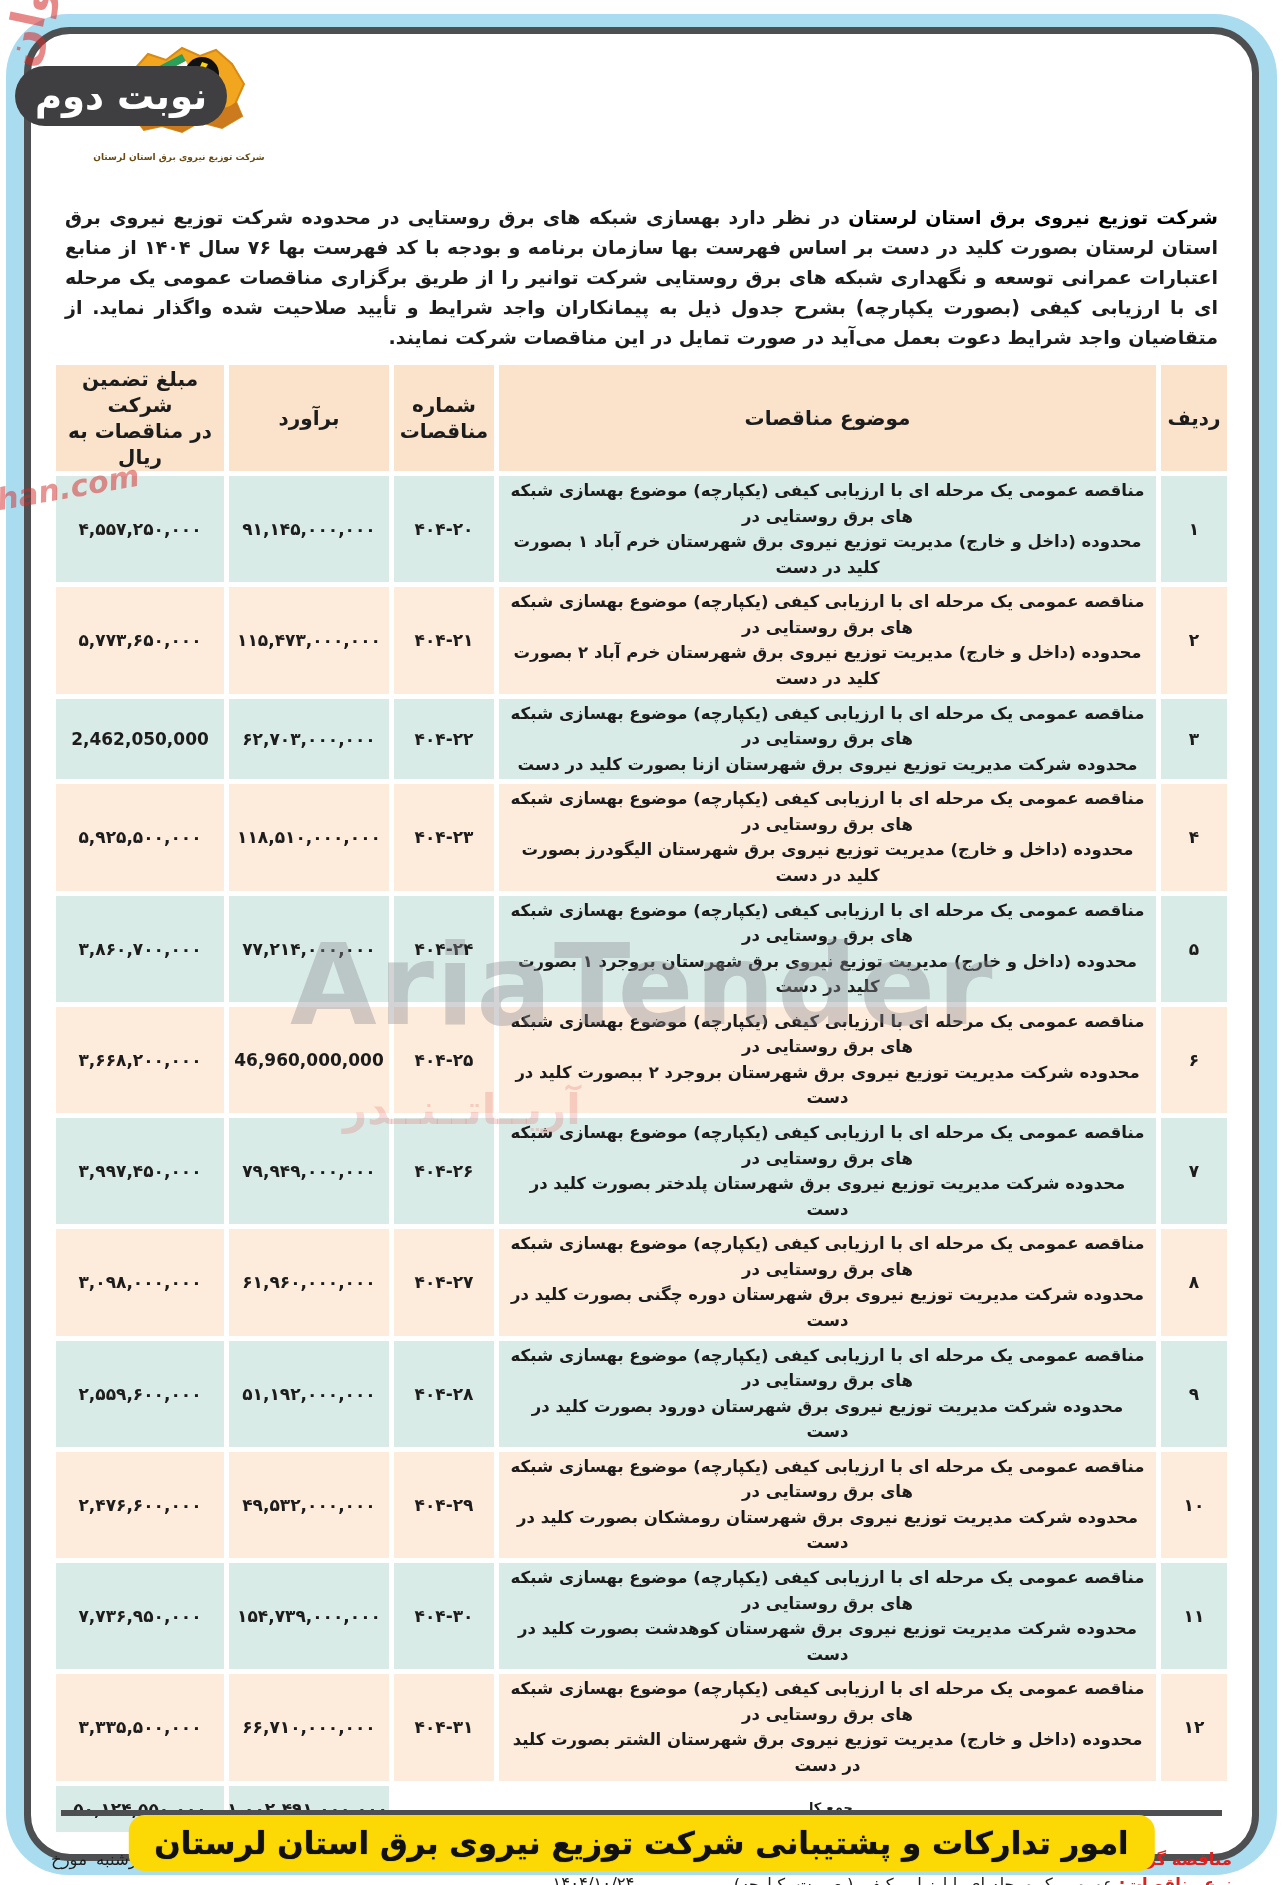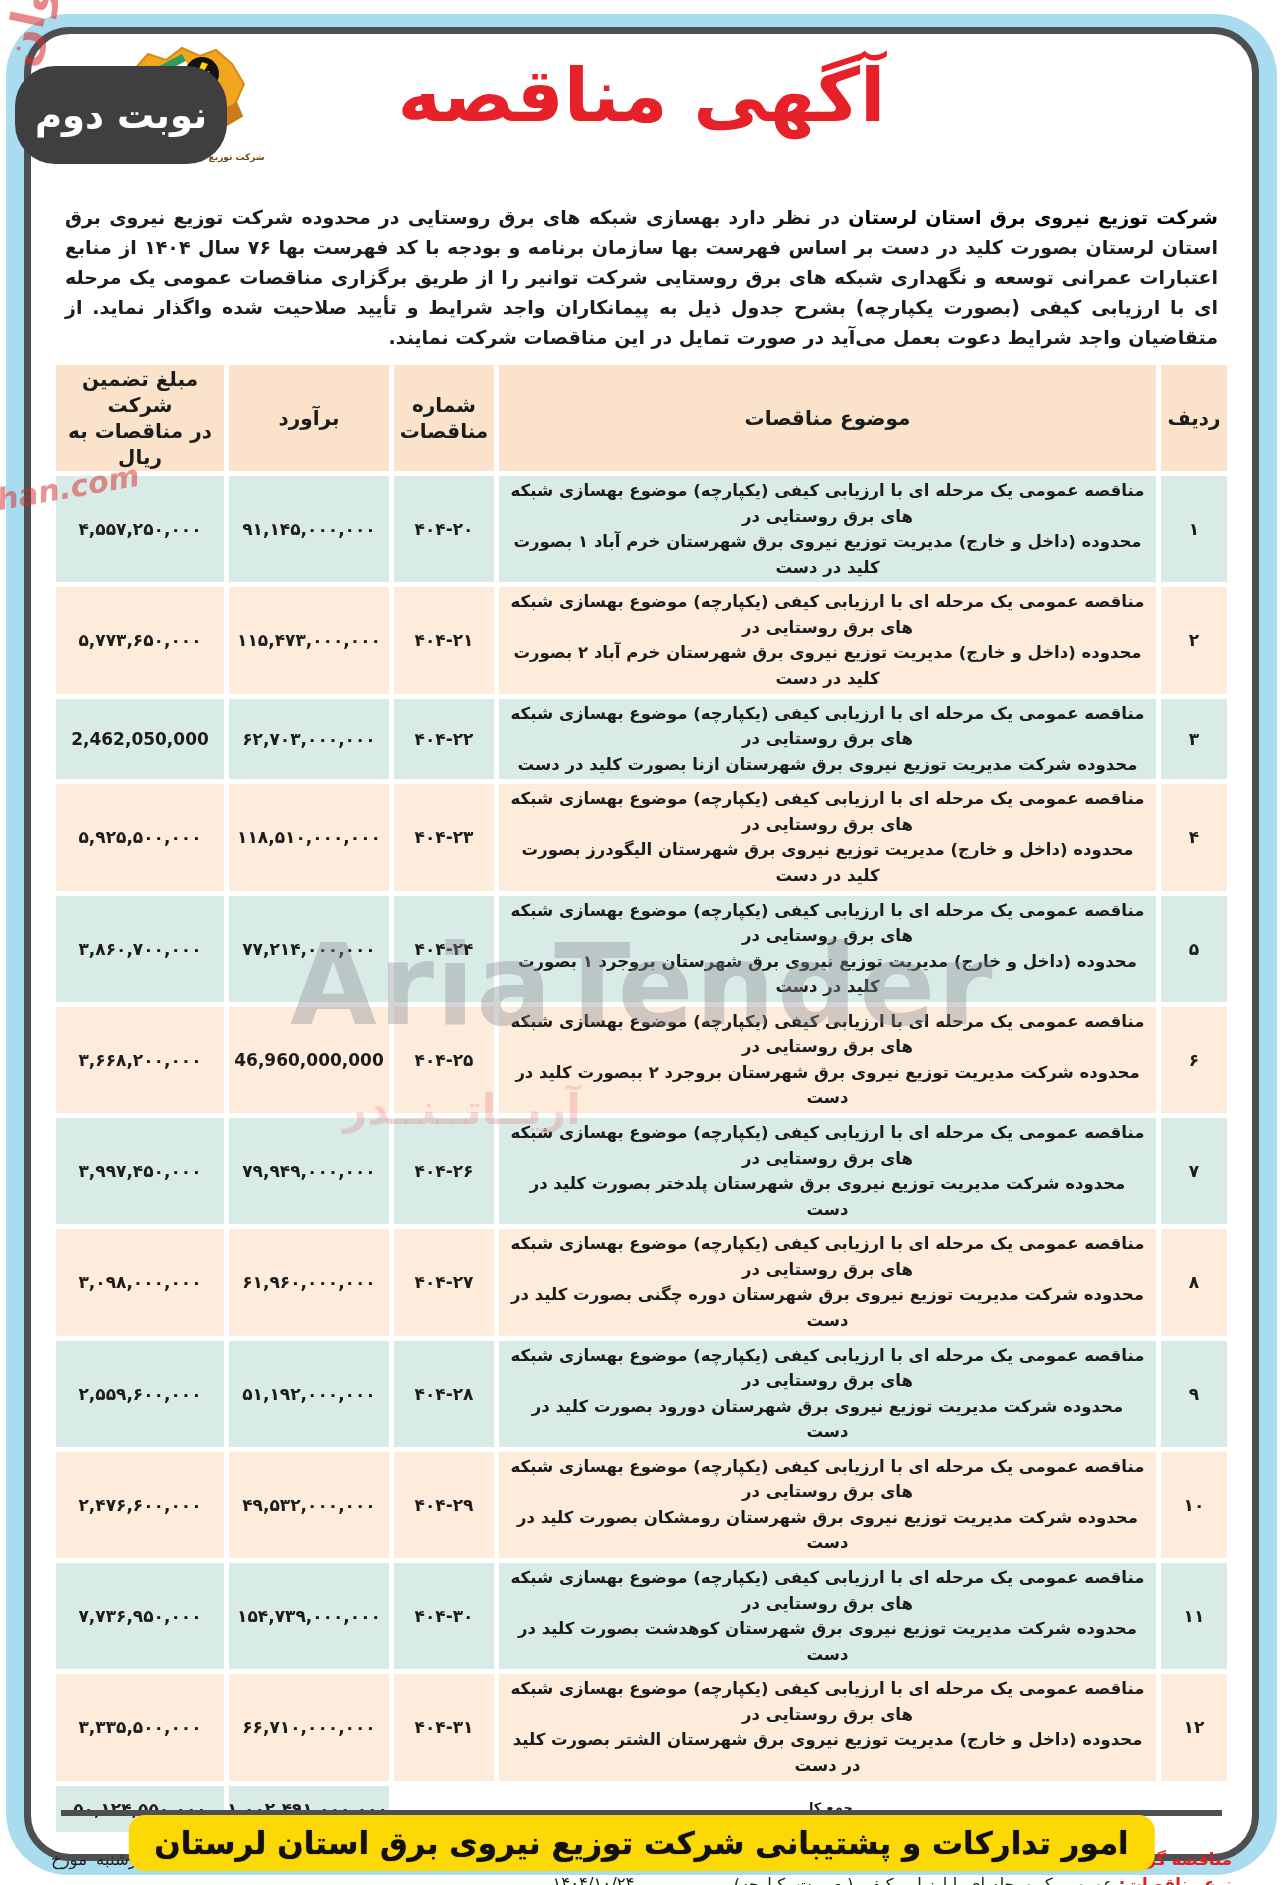--- a/index.html
+++ b/index.html
@@ -25,21 +25,21 @@
   .masthead{position:relative;height:168px;}
   .page-title{
     position:absolute;top:18px;right:0;left:0;text-align:center;
     color:#e62129;font-size:74px;font-weight:bold;letter-spacing:-2px;
   }
   .logo-wrap{position:absolute;top:6px;left:38px;width:180px;text-align:center;}
   .logo-caption{font-size:9px;font-weight:bold;color:#6b4a12;margin-top:2px;}
 
   .badge{
     position:absolute;top:38px;right:1048px;left:auto;z-index:9;
-    width:212px;height:98px;background:#3f3f41;border-radius:40px;
+    width:212px;height:60px;background:#3f3f41;border-radius:40px;
     color:#ffffff;font-size:37px;font-weight:bold;
     display:flex;align-items:center;justify-content:center;
   }
   
   .badge{right:auto;left:-36px;top:32px;}
 
   
   .intro{
     margin:0 14px;font-size:19px;line-height:1.58;color:#1d1d1d;
     text-align:justify;font-weight:bold;
@@ -105,21 +105,20 @@
   }
 </style>
 </head>
 <body>
 
 <div class="blue-frame"></div>
 <div class="card">
   <div class="content">
 
     <div class="masthead">
-      <div class="page-title">آگهی مناقصه</div>
       <div class="logo-wrap">
         <svg width="150" height="106" viewBox="0 0 150 106">
           <path d="M28 32 L44 14 L62 20 L78 8 L96 16 L112 10 L128 24 L140 44 L132 62 L138 76 L118 88 L96 82 L78 92 L58 86 L40 90 L26 72 L14 58 L20 44 Z" fill="#f2a51f" stroke="#d88a12" stroke-width="2"></path>
           <path d="M28 60 L50 70 L76 64 L102 74 L126 66 L132 62 L138 76 L118 88 L96 82 L78 92 L58 86 L40 90 L26 72 Z" fill="#c4731e" opacity="0.85"></path>
           <g transform="rotate(-28 58 36)">
             <rect x="30" y="26" width="56" height="8" fill="#2aa05a"></rect>
             <rect x="30" y="34" width="56" height="8" fill="#ffffff"></rect>
             <rect x="30" y="42" width="56" height="8" fill="#d93a3a"></rect>
           </g>
           <circle cx="98" cy="34" r="17" fill="#111111"></circle>

